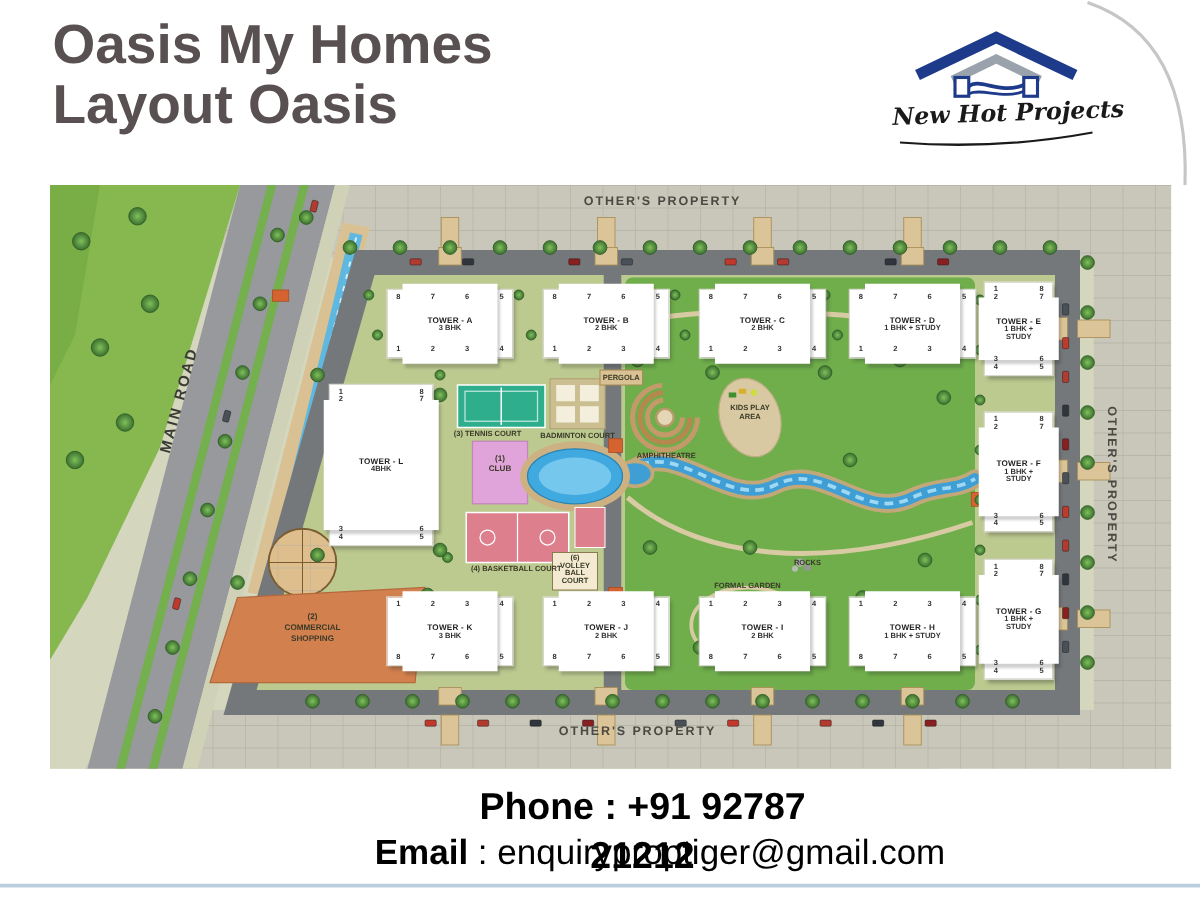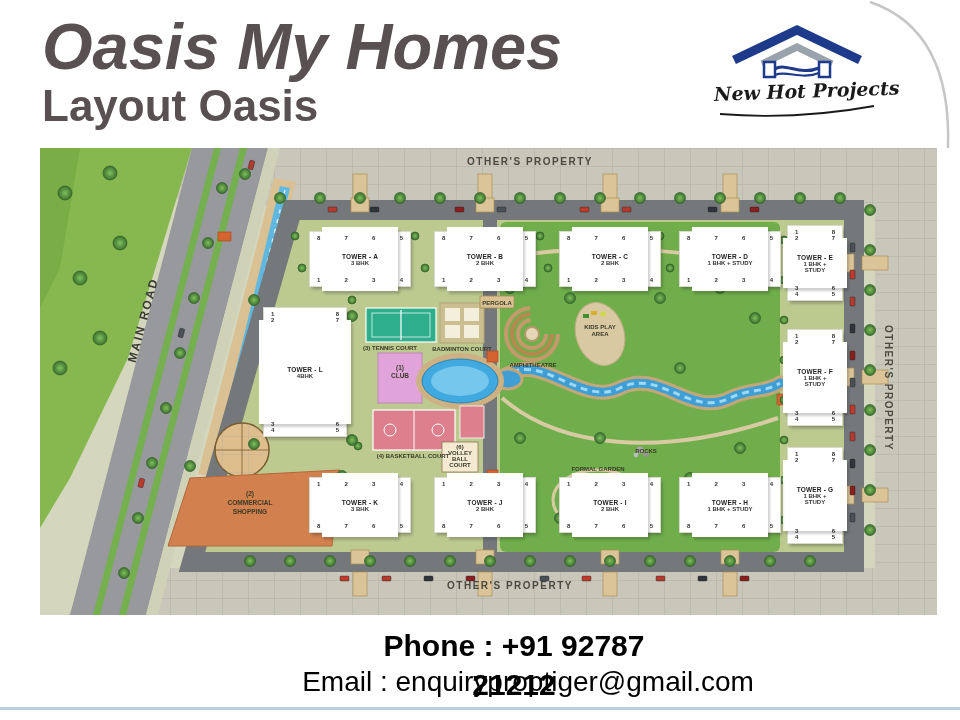--- a/index.html
+++ b/index.html
@@ -2,21 +2,21 @@
 <html><head>
 <meta charset="utf-8">
 <style>
   html,body{margin:0;padding:0;}
   body{width:960px;height:720px;background:#fff;overflow:hidden;position:relative;
        font-family:"Liberation Sans",sans-serif;}
   .slide{position:absolute;inset:0;}
 
   
   .title{position:absolute;left:42px;top:12px;color:#595151;font-weight:bold;line-height:1.08;}
-  .title .l1{font-size:65px;letter-spacing:0;font-style:italic;}
+  .title .l1{font-size:44px;letter-spacing:0;}
   .title .l2{font-size:44px;}
 
   
   .corner-arc{position:absolute;right:0;top:0;}
 
   
   .logo{position:absolute;left:712px;top:18px;width:170px;height:96px;}
   .logo svg{position:absolute;left:0;top:0;}
   .logo-text{position:absolute;left:2px;top:62px;width:168px;text-align:center;
              font-family:"DejaVu Serif",serif;font-style:italic;font-weight:bold;
@@ -58,21 +58,21 @@
   .trow{display:flex;justify-content:space-between;font-size:6px;font-weight:bold;color:#333;}
   .tmid{flex:1;display:flex;flex-direction:column;align-items:center;justify-content:center;text-align:center;}
   .tname{font-size:6.5px;font-weight:bold;color:#222;letter-spacing:.2px;}
   .ttype{font-size:6px;font-weight:bold;color:#333;}
 
   
   .contact div{position:absolute;left:34px;width:100%;text-align:center;color:#000;}
   .phone1{top:629px;font-size:30px;font-weight:bold;z-index:1;}
   .phone2{top:668px;font-size:30px;font-weight:bold;z-index:1;}
   .emailline{top:666px;font-size:28px;z-index:2;}
-  .emailline .b{font-weight:normal;margin-left:28px;}
+  .emailline .b{font-weight:bold;margin-left:28px;}
   .footer-line{position:absolute;left:0;right:0;top:707px;height:3px;background:#b9cfdf;}
 </style>
 </head>
 <body>
 
 <div class="slide">
 
   <div class="title">
     <div class="l1">Oasis My Homes</div>
     <div class="l2">Layout Oasis</div>

